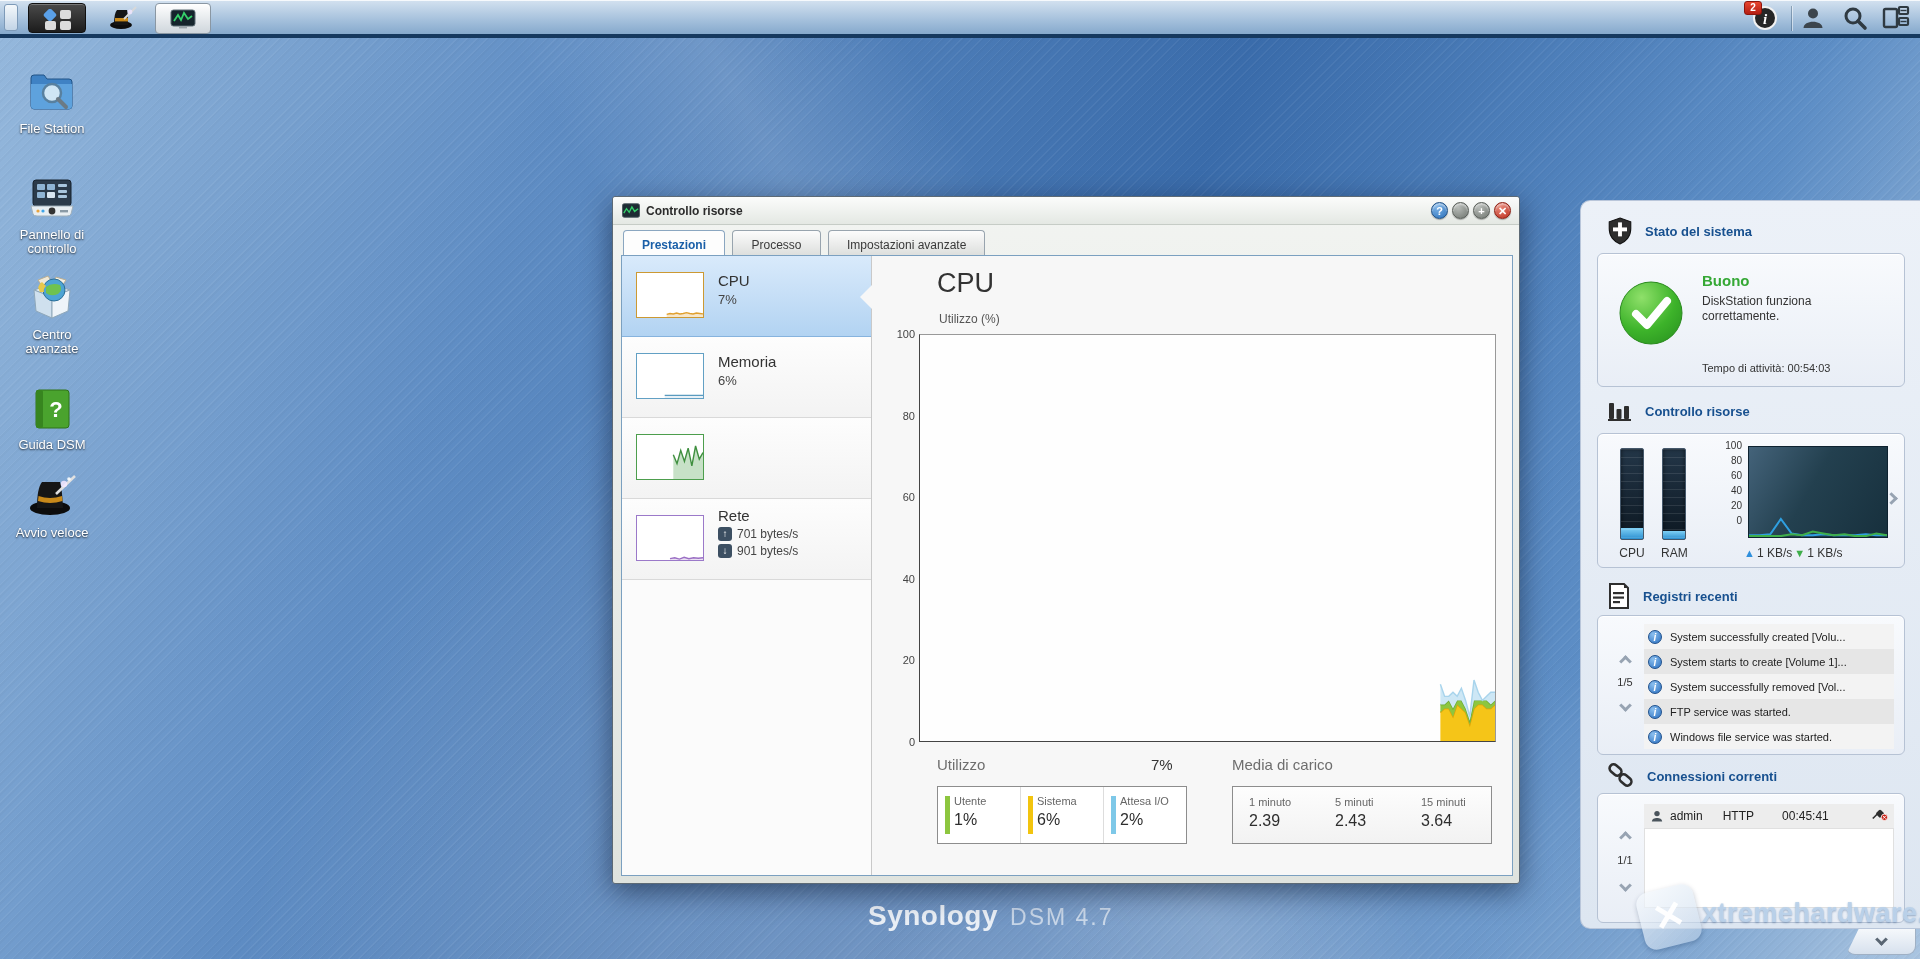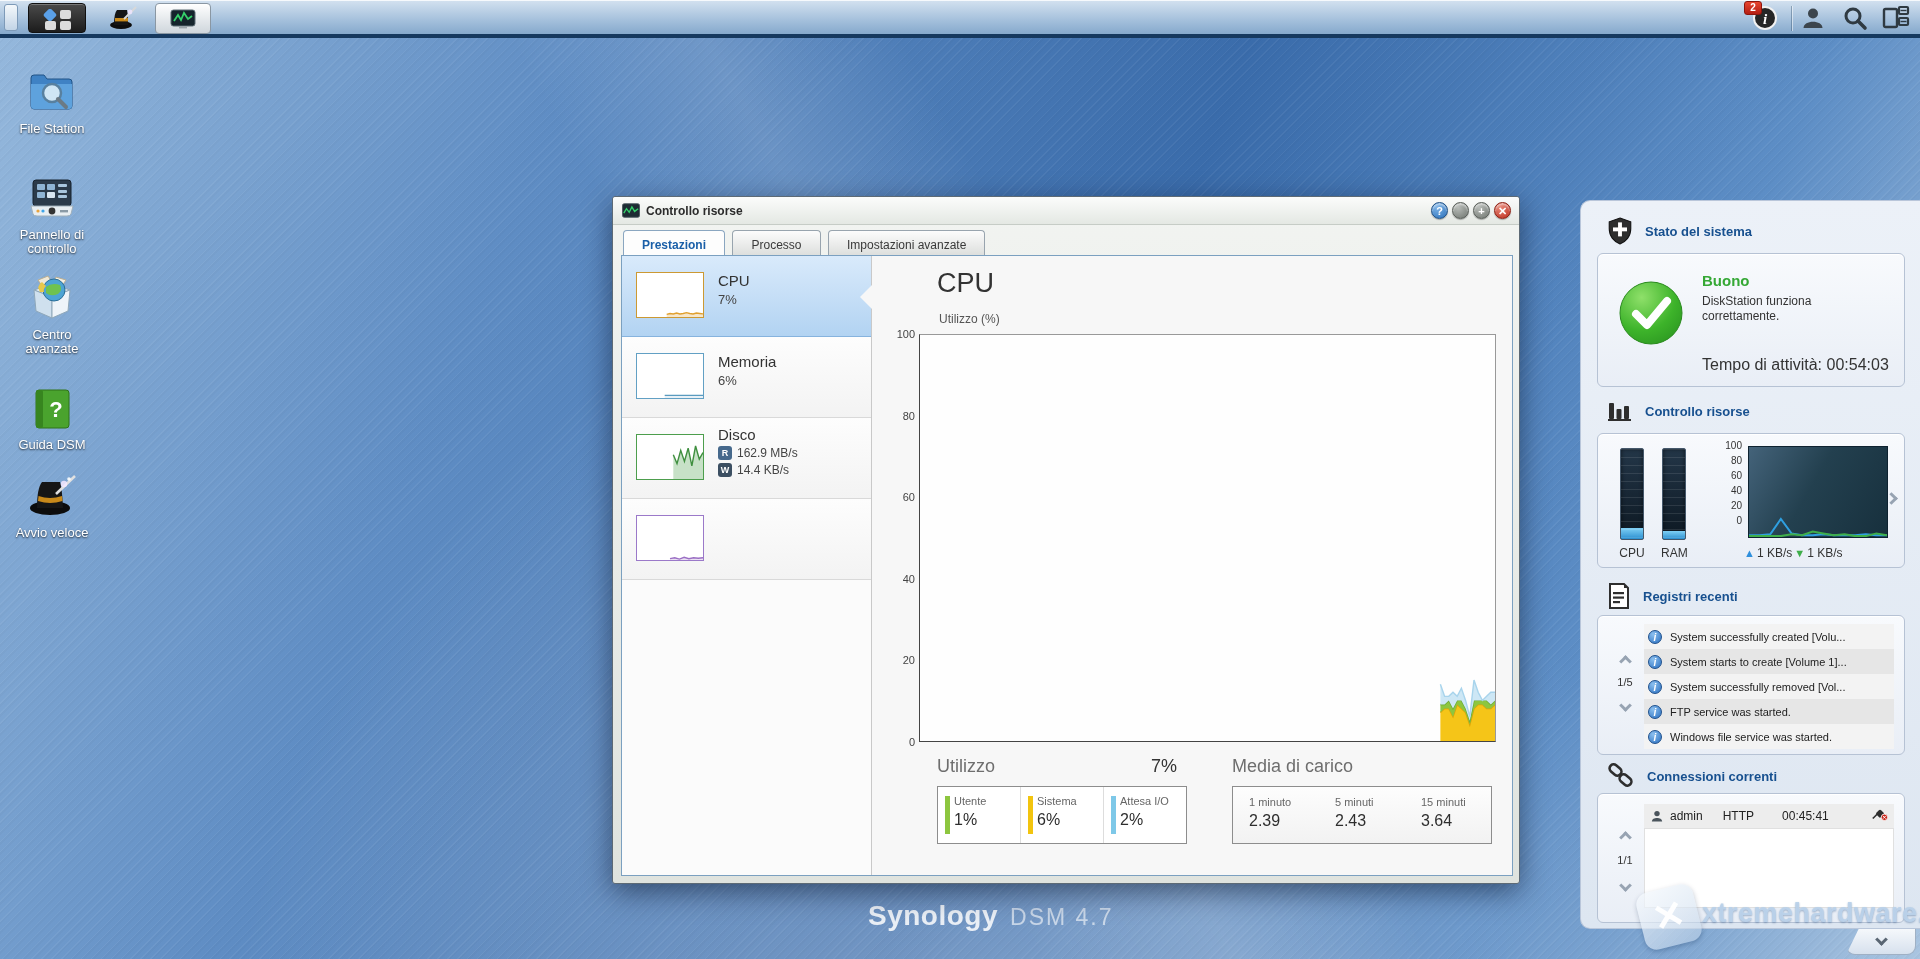--- a/index.html
+++ b/index.html
@@ -77,21 +77,21 @@
   .b-up, .b-dn { background:#3c4f62; font-size:10px; }
   .notch { position:absolute; left:238px; top:28px; width:0; height:0; z-index:3;
     border-top:13px solid transparent; border-bottom:13px solid transparent; border-right:13px solid #f7f7f7; }
 
   .main { position:absolute; left:251px; top:0; right:0; bottom:0; }
   .m-head { position:absolute; left:64px; top:12px; font-size:27px; color:#333; }
   .m-axis { position:absolute; left:66px; top:56px; font-size:12px; color:#555; }
   .plot { position:absolute; left:46px; top:78px; width:577px; height:408px; background:#fefefe;
     border:1px solid #999; border-left:1px solid #444; border-bottom:1px solid #444; }
   .ytick { position:absolute; width:36px; text-align:right; font-size:11px; color:#444; left:6px; }
-  .panel-label { position:absolute; font-size:18px; color:#6e6e6e; }
+  .panel-label { position:absolute; font-size:15px; color:#6e6e6e; }
   .legend-box { position:absolute; left:64px; top:530px; width:250px; height:58px; background:#fff; border:1px solid #8d8d8d; display:flex; }
   .leg { flex:1; position:relative; padding:8px 0 0 16px; border-left:1px solid #ddd; }
   .leg:first-child { border-left:none; }
   .leg .cbar { position:absolute; left:7px; top:9px; width:5px; height:38px; }
   .leg .ll { font-size:11px; color:#666; }
   .leg .lv { font-size:16px; color:#2e2e2e; margin-top:4px; }
   .load-box { position:absolute; left:359px; top:530px; width:260px; height:58px; background:linear-gradient(#fdfdfd,#f2f2f2);
     border:1px solid #8d8d8d; display:flex; }
   .ld { flex:1; padding:9px 0 0 16px; }
   .ld .ll { font-size:11px; color:#666; }
@@ -100,21 +100,21 @@
   
   .sidebar { position:absolute; left:1580px; top:200px; width:340px; height:729px;
     background:linear-gradient(#ecf1f8,#dde6f1); border:1px solid #b9c6da; border-right:none; border-radius:10px 0 0 10px; z-index:20; }
   .sec-h { position:absolute; left:26px; display:flex; align-items:center; gap:12px; }
   .sec-h .st { font-size:13px; font-weight:bold; color:#17508f; }
   .card { position:absolute; left:16px; width:308px; background:linear-gradient(#f8fafd,#e9eef6);
     border:1px solid #b6c2d4; border-radius:6px; box-shadow:inset 0 1px 0 #fff; }
   .okring { position:absolute; left:20px; top:26px; width:66px; height:66px; }
   .sh-status { position:absolute; left:104px; top:18px; font-size:15px; font-weight:bold; color:#35a835; }
   .sh-desc { position:absolute; left:104px; top:40px; width:180px; font-size:12px; color:#333; line-height:15px; }
-  .sh-uptime { position:absolute; left:104px; top:102px; font-size:16px; color:#333; }
+  .sh-uptime { position:absolute; left:104px; top:108px; font-size:11px; color:#333; }
 
   .gauge { position:absolute; top:14px; width:24px; height:92px; border:1px solid #45586b; border-radius:2px;
     background:linear-gradient(#233648,#0d1822);
     box-shadow:inset 0 0 4px rgba(0,0,0,0.6); overflow:hidden; }
   .gauge::after { content:""; position:absolute; inset:0;
     background:repeating-linear-gradient(to bottom, rgba(255,255,255,0.10) 0 1px, rgba(255,255,255,0) 1px 8px); }
   .gfill { position:absolute; left:0; right:0; bottom:0; background:linear-gradient(#7fd0f5,#2b8fd0); }
   .glabel { position:absolute; top:112px; width:26px; text-align:center; font-size:12px; color:#333; }
   .mini { position:absolute; left:150px; top:12px; width:140px; height:92px; border:1px solid #0e2230;
     background:linear-gradient(120deg, #44637a 0%, #23404f 45%, #17303d 100%); }
@@ -342,37 +342,37 @@
           <div class="lmeta">
             <div class="lname" style="margin-top:16px;">Memoria</div>
             <div class="lval">6%</div>
           </div>
         </div>
         <div class="lrow">
           <div class="thumb t-dsk"><svg width="66" height="44" viewBox="0 0 66 44">
                 <path d="M36.300000000000004,44 L36.300000000000004,19.799999999999997 L40.0125,28.6 L43.725,15.399999999999999 L47.4375,26.4 L51.150000000000006,13.200000000000003 L54.8625,30.8 L58.575,11 L62.2875,24.2 L66,17.6 L66,44 L62.2875,44 L58.575,44 L54.8625,44 L51.150000000000006,44 L47.4375,44 L43.725,44 L40.0125,44 L36.300000000000004,44 Z" fill="rgba(95,170,95,0.35)"></path>
                 <path d="M36.300000000000004,19.799999999999997 L40.0125,28.6 L43.725,15.399999999999999 L47.4375,26.4 L51.150000000000006,13.200000000000003 L54.8625,30.8 L58.575,11 L62.2875,24.2 L66,17.6" fill="none" stroke="#3f8f3f" stroke-width="1.4"></path>
               </svg></div>
-          <div class="lmeta">
-            <div class="lname" style="margin-top:8px;">Disco</div>
-            <div class="lline">
-              <span class="badge b-r">R</span>
-              <span>162.9 MB/s</span>
-            </div>
-            <div class="lline">
-              <span class="badge b-w">W</span>
-              <span>14.4 KB/s</span>
-            </div>
-          </div>
         </div>
         <div class="lrow">
           <div class="thumb t-net"><svg width="66" height="44" viewBox="0 0 66 44">
                 <path d="M33,44 L33,42.68 L37.714285714285715,41.8 L42.42857142857143,43.12 L47.14285714285714,41.36 L51.85714285714286,42.68 L56.57142857142857,41.8 L61.285714285714285,42.24 L66,41.8 L66,44 L61.285714285714285,44 L56.57142857142857,44 L51.85714285714286,44 L47.14285714285714,44 L42.42857142857143,44 L37.714285714285715,44 L33,44 Z" fill="rgba(155,111,196,0.2)"></path>
                 <path d="M33,42.68 L37.714285714285715,41.8 L42.42857142857143,43.12 L47.14285714285714,41.36 L51.85714285714286,42.68 L56.57142857142857,41.8 L61.285714285714285,42.24 L66,41.8" fill="none" stroke="#9b6fc4" stroke-width="1.4"></path>
               </svg></div>
+          <div class="lmeta">
+            <div class="lname" style="margin-top:8px;">Rete</div>
+            <div class="lline">
+              <span class="badge b-up">↑</span>
+              <span>701 bytes/s</span>
+            </div>
+            <div class="lline">
+              <span class="badge b-dn">↓</span>
+              <span>901 bytes/s</span>
+            </div>
+          </div>
         </div>
       </div>
       <div class="notch"></div>
 
       <div class="main">
         <div class="m-head">CPU</div>
         <div class="m-axis">Utilizzo (%)</div>
 
         <span class="ytick" style="top:72px;">100</span>
         <span class="ytick" style="top:154px;">80</span>

